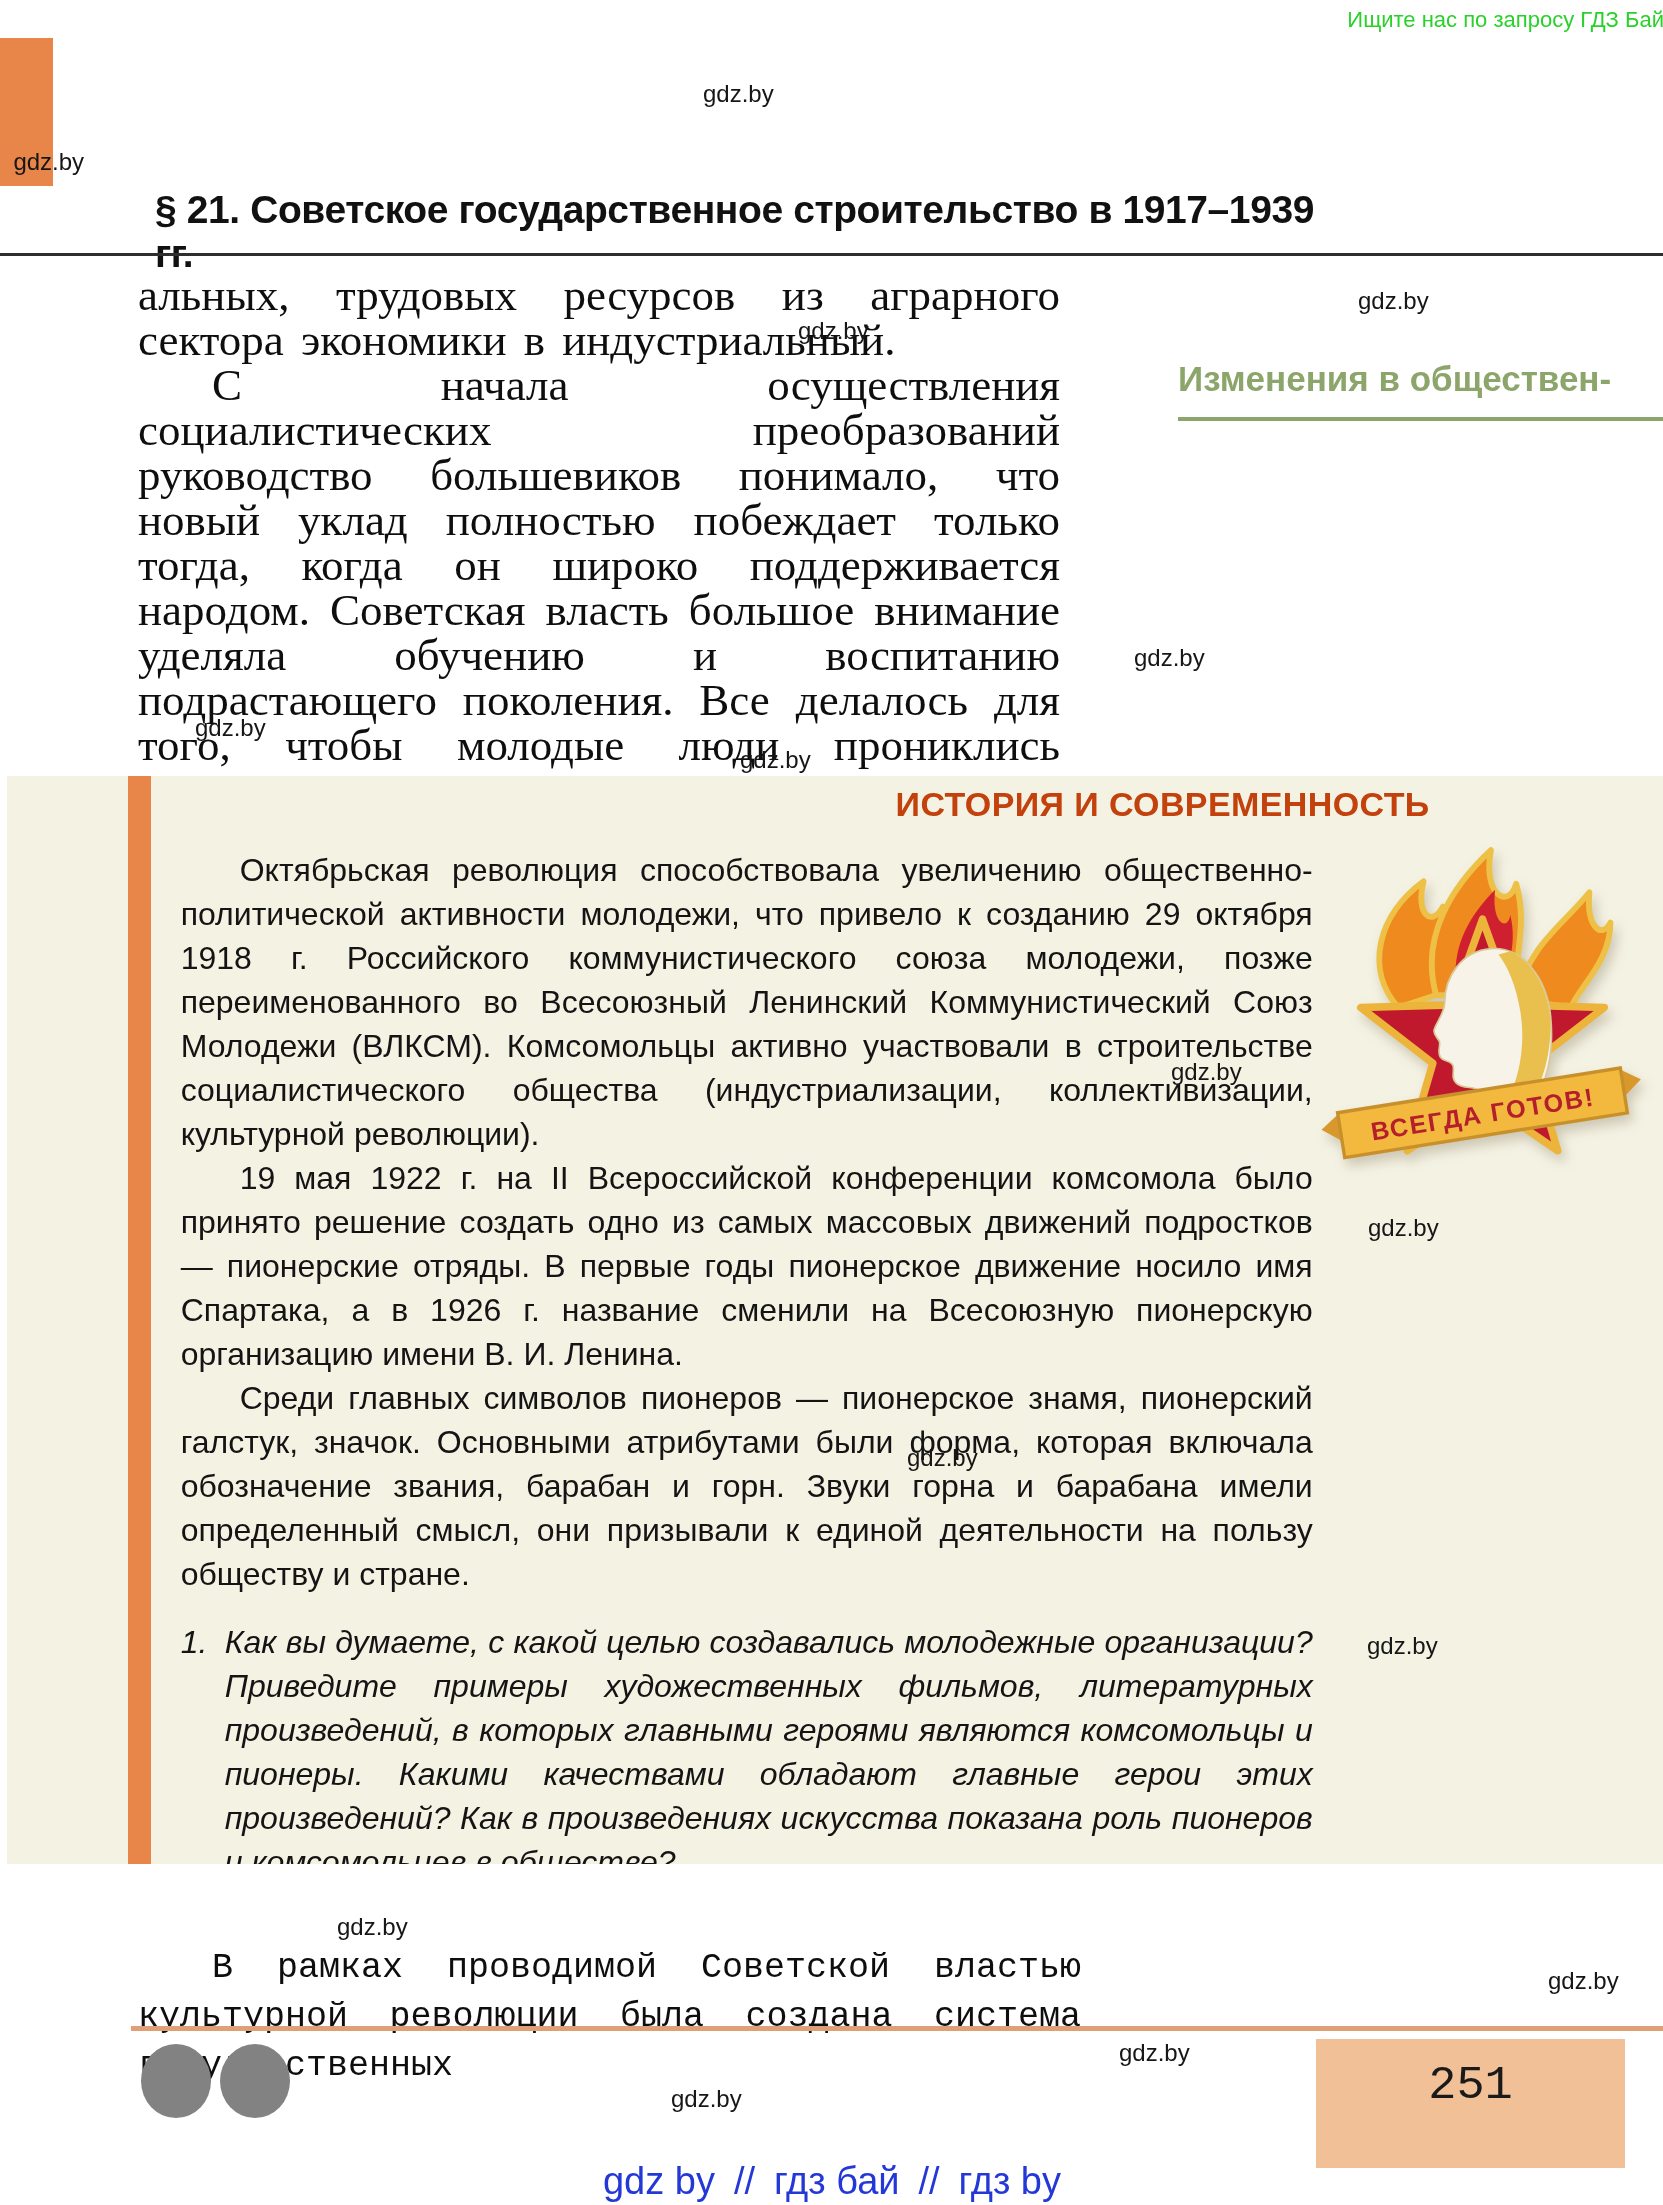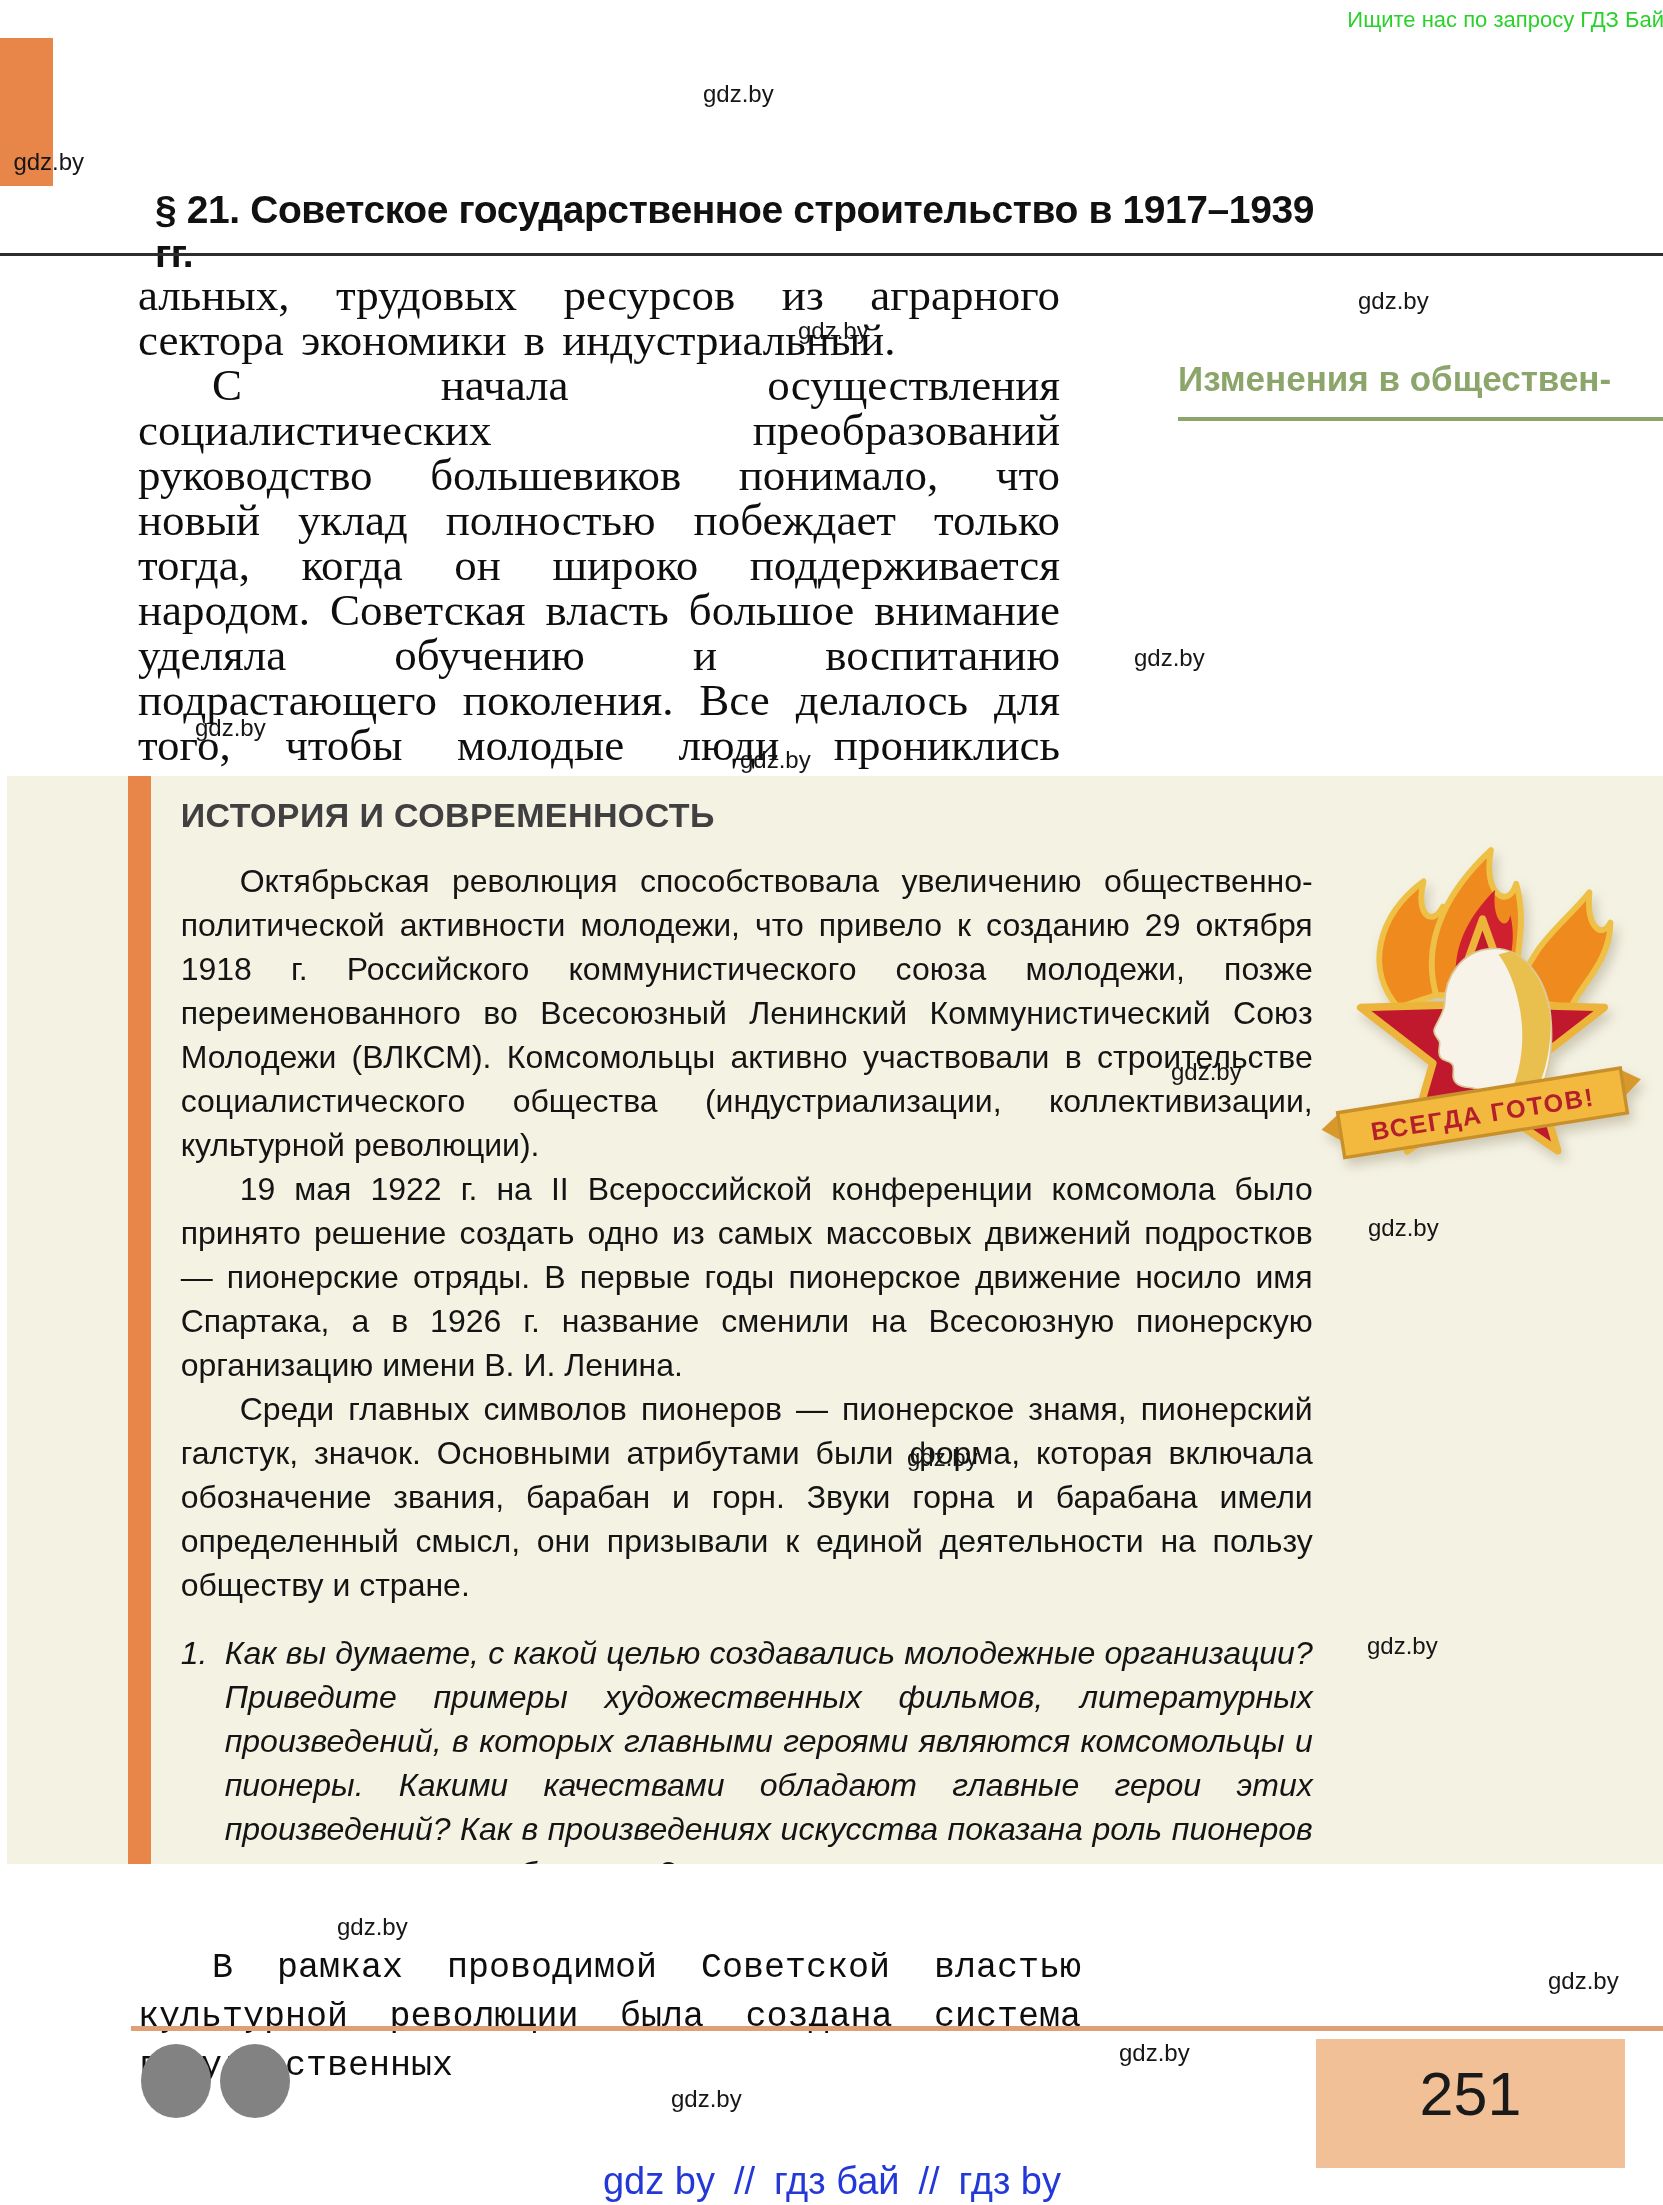--- a/index.html
+++ b/index.html
@@ -48,22 +48,22 @@
   .info-box{
     position:absolute;left:6.7px;top:776px;width:1657px;height:1088px;
     background:#f4f2e3;overflow:hidden;z-index:2;
   }
   .vbar{position:absolute;left:121px;top:0;bottom:0;width:23.5px;background:#e8864a;}
   .box-content{
     position:absolute;left:174px;top:0;width:1132px;
     font-size:32px;line-height:44px;color:#141414;
   }
   .box-title{
-    margin-top:17px;width:1249px;text-align:left;
-    font-size:34px;font-weight:bold;color:#404040;letter-spacing:0.4px;
+    margin-top:6px;width:1249px;text-align:right;
+    font-size:34px;font-weight:bold;color:#c2410c;letter-spacing:0.4px;
   }
   .box-content p{margin:0;text-align:justify;}
   .box-content p.first{margin-top:22px;}
   .box-content p.bp{text-indent:59px;}
   .questions{margin-top:23.5px;font-style:italic;}
   .q{display:flex;margin:0;}
   .q-num{width:44px;flex-shrink:0;}
   .q-text{flex:1;text-align:justify;}
   .badge{
     position:absolute;left:1311px;top:59px;width:329px;height:362px;
@@ -84,21 +84,21 @@
     position:absolute;top:2044px;width:70px;height:74px;border-radius:50%;
     background:#828282;
   }
   .circle.c1{left:141px;}
   .circle.c2{left:220px;}
   .page-box{
     position:absolute;left:1316px;top:2039px;width:309px;height:129px;
     background:#f2c096;display:flex;align-items:flex-start;justify-content:center;
   }
   .page-num{
-    font-family:Liberation Sans, sans-serif;font-size:61px;color:#1a1a1a;margin-top:20px;
+    font-family:Liberation Mono, monospace;font-size:47px;color:#1a1a1a;margin-top:20px;
   }
   .footer{
     position:absolute;left:0;top:2160px;width:100%;text-align:center;
     font-size:38px;color:#2438d8;
   }
   .footer a{color:#2438d8;text-decoration:none;margin:0 8.4px;cursor:pointer;}
   .footer .sep{color:#2438d8;}
 </style>
 </head>
 <body>

